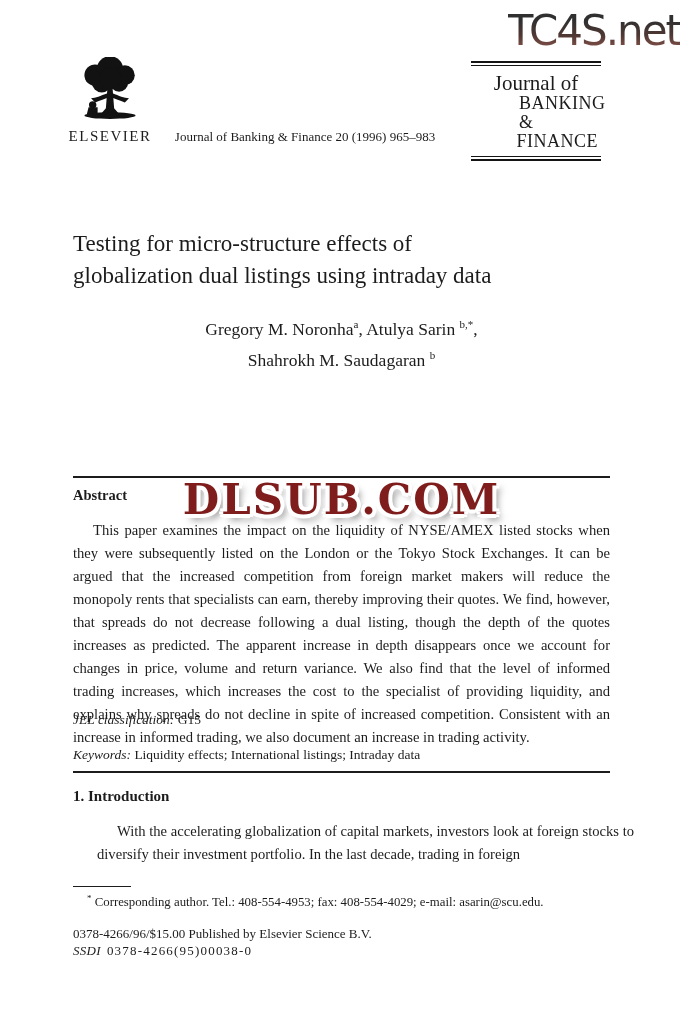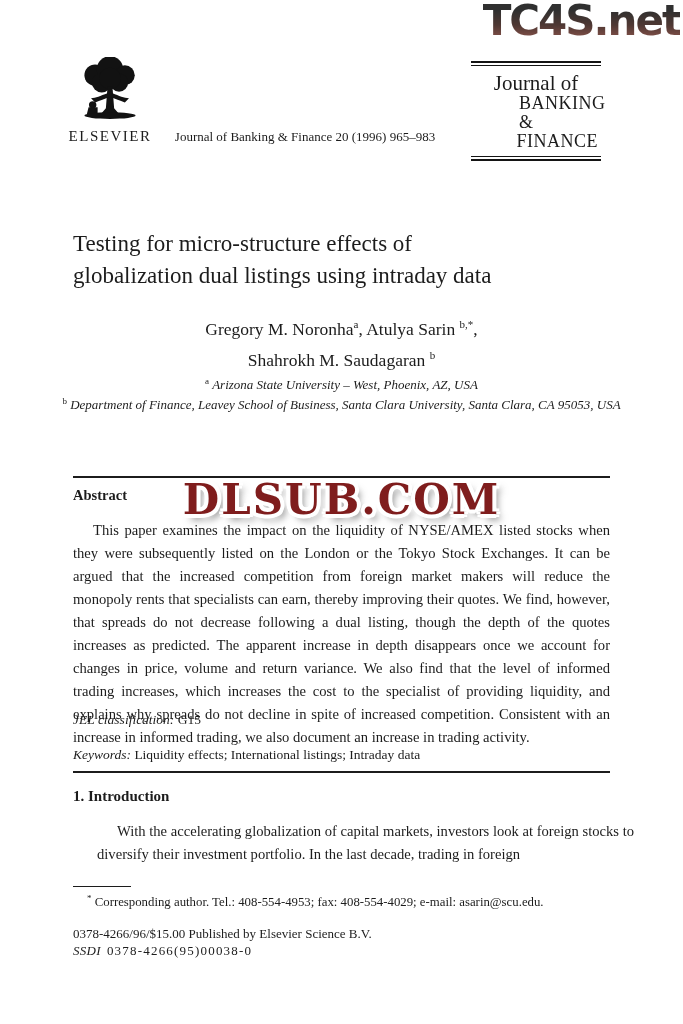--- a/index.html
+++ b/index.html
@@ -5,23 +5,23 @@
   * { margin:0; padding:0; box-sizing:border-box; }
   html,body { background:#777; }
   .page {
     position:relative; width:683px; height:1024px; margin:0 auto;
     background:#ffffff; overflow:hidden;
     font-family:"Liberation Serif","DejaVu Serif",serif;
     color:#1c1c1c;
   }
   
   .wm-tc4s {
-    position:absolute; top:0px; right:3px;
+    position:absolute; top:10px; right:3px;
     font-family:"DejaVu Sans","Liberation Sans",sans-serif;
-    font-weight:bold; font-size:42px; letter-spacing:-2px; line-height:1;
+    font-weight:normal; font-size:42px; letter-spacing:-2px; line-height:1;
     color:#4a332e;
     text-align:right;
   }
   @supports (-webkit-background-clip: text) {
     .wm-tc4s {
       background:linear-gradient(#303030 25%, #4f3833 60%, #8a544c 95%);
       -webkit-background-clip:text; background-clip:text; color:transparent;
     }
   }
   .wm-dlsub {
@@ -135,28 +135,20 @@
   <div class="authors">
     <div>
       <span>Gregory M. Noronha</span><sup>a</sup><span>, </span>
       <span>Atulya Sarin</span> <sup>b,*</sup><span>,</span>
     </div>
     <div>
       <span>Shahrokh M. Saudagaran</span> <sup>b</sup>
     </div>
   </div>
 
-  <div class="affils">
-    <div>
-      <sup>a</sup> <span>Arizona State University – West, Phoenix, AZ, USA</span>
-    </div>
-    <div>
-      <sup>b</sup> <span>Department of Finance, Leavey School of Business, Santa Clara University, Santa Clara, CA 95053, USA</span>
-    </div>
-  </div>
 
 
   <div class="rule rule-1"></div>
 
   <div class="abs-head">Abstract</div>
   <div class="abs-text">This paper examines the impact on the liquidity of NYSE/AMEX listed stocks when they were subsequently listed on the London or the Tokyo Stock Exchanges. It can be argued that the increased competition from foreign market makers will reduce the monopoly rents that specialists can earn, thereby improving their quotes. We find, however, that spreads do not decrease following a dual listing, though the depth of the quotes increases as predicted. The apparent increase in depth disappears once we account for changes in price, volume and return variance. We also find that the level of informed trading increases, which increases the cost to the specialist of providing liquidity, and explains why spreads do not decline in spite of increased competition. Consistent with an increase in informed trading, we also document an increase in trading activity.</div>
 
   <div class="jel">
     <span class="lbl">JEL classification:</span>
     <span>G15</span>

